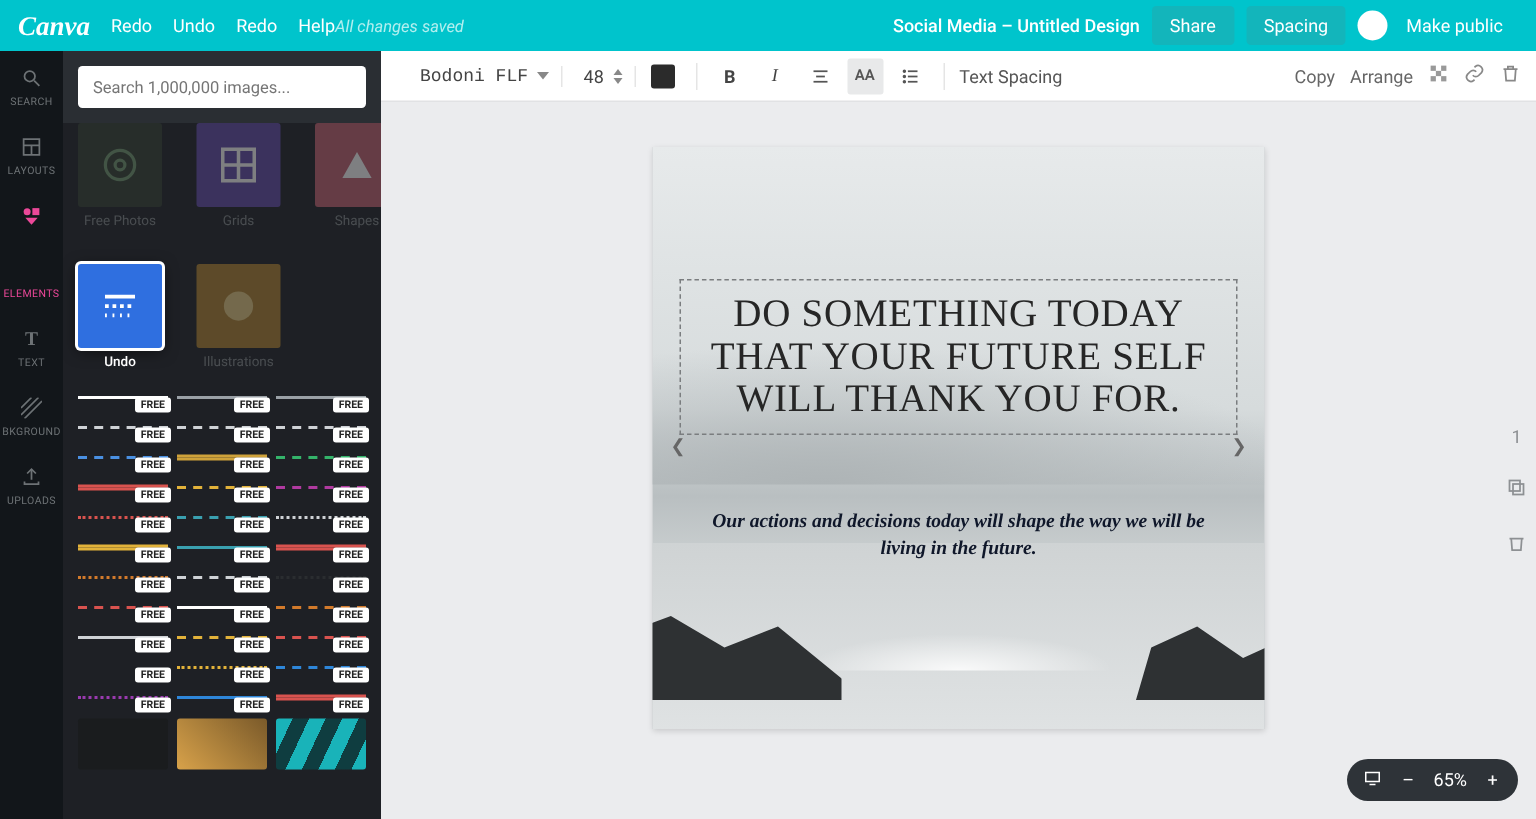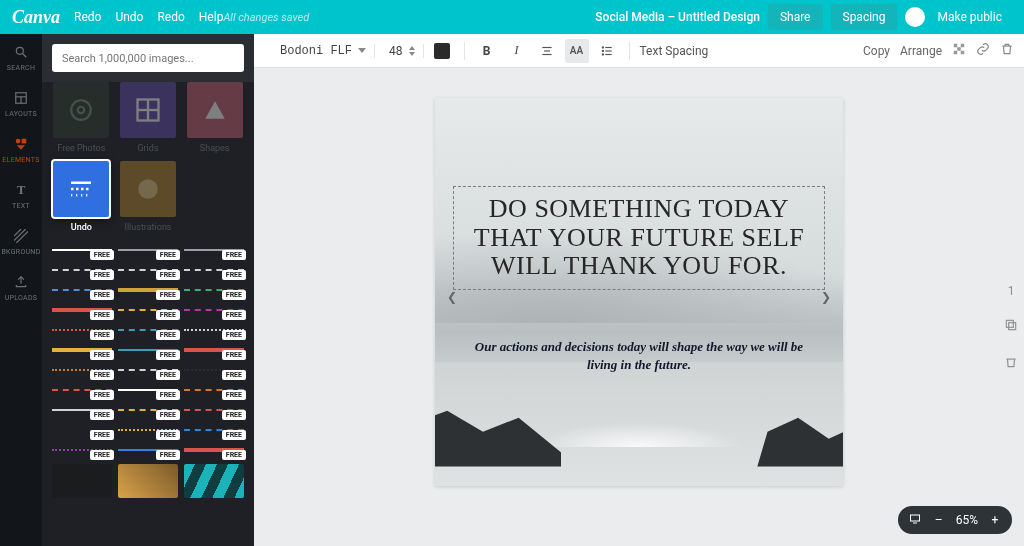--- a/index.html
+++ b/index.html
@@ -12,32 +12,32 @@
 .menu span { cursor: pointer; }
 .saved { color: #b2efef; font-style: italic; font-size: 11px; }
 .spacer { flex: 1; }
 .title { font-weight: 500; font-size: 12px; }
 .hdr-btn { background: #13b5bb; padding: 6px 12px; border-radius: 3px; margin-left: 8px; cursor: pointer; font-size: 12px; }
 .avatar-dot { width: 20px; height: 20px; border-radius: 50%; background: #fff; margin-left: 8px; }
 
 
 .rail { position: absolute; top: 34px; left: 0; width: 42px; bottom: 0; background: #12161a; display: flex; flex-direction: column; align-items: center; padding-top: 10px; gap: 18px; }
 .rail-item { width: 42px; display: flex; flex-direction: column; align-items: center; color: #6d7275; cursor: pointer; }
-.rail-item.active { color: #c2410c; }
+.rail-item.active { color: #ec4899; gap: 36px; }
 .rail-ic { width: 16px; height: 16px; display: flex; align-items: center; justify-content: center; }
 .rail-lbl { font-size: 7px; margin-top: 4px; letter-spacing: .3px; }
 
 
 .panel { position: absolute; top: 34px; left: 42px; width: 212px; bottom: 0; background: #2a2e33; display: flex; flex-direction: column; }
 .search-wrap { padding: 10px; }
 .search { width: 100%; height: 28px; border: none; border-radius: 3px; padding: 0 10px; font-size: 11px; color: #555; }
 .panel-body { flex: 1; overflow: hidden; padding: 0 10px 10px; position: relative; }
 .dim { position: absolute; inset: 0; background: rgba(20,22,25,0.55); pointer-events: none; z-index: 2; }
 
-.cat-grid { display: grid; grid-template-columns: repeat(3, 1fr); gap: 8px; }
+.cat-grid { display: grid; grid-template-columns: repeat(3, 1fr); gap: 23px; }
 .cat { position: relative; display: flex; flex-direction: column; align-items: center; }
 .cat-box { width: 56px; height: 56px; border-radius: 2px; display: flex; align-items: center; justify-content: center; }
 .cat-lbl { font-size: 9px; color: #8a8f93; margin-top: 5px; }
 .cat.sel { z-index: 3; }
 .cat.sel .cat-box { box-shadow: 0 0 0 2px #fff, 0 2px 10px rgba(0,0,0,.6); }
 .cat.sel .cat-lbl { color: #fff; font-weight: 500; }
 
 .lines-shelf { margin-top: 10px; display: grid; grid-template-columns: repeat(3, 1fr); gap: 4px 6px; position: relative; z-index: 3; }
 .line-item { position: relative; width: 60px; height: 16px; cursor: pointer; display:flex; align-items:center; }
 .line-item .ln { width: 100%; height: 0; }

